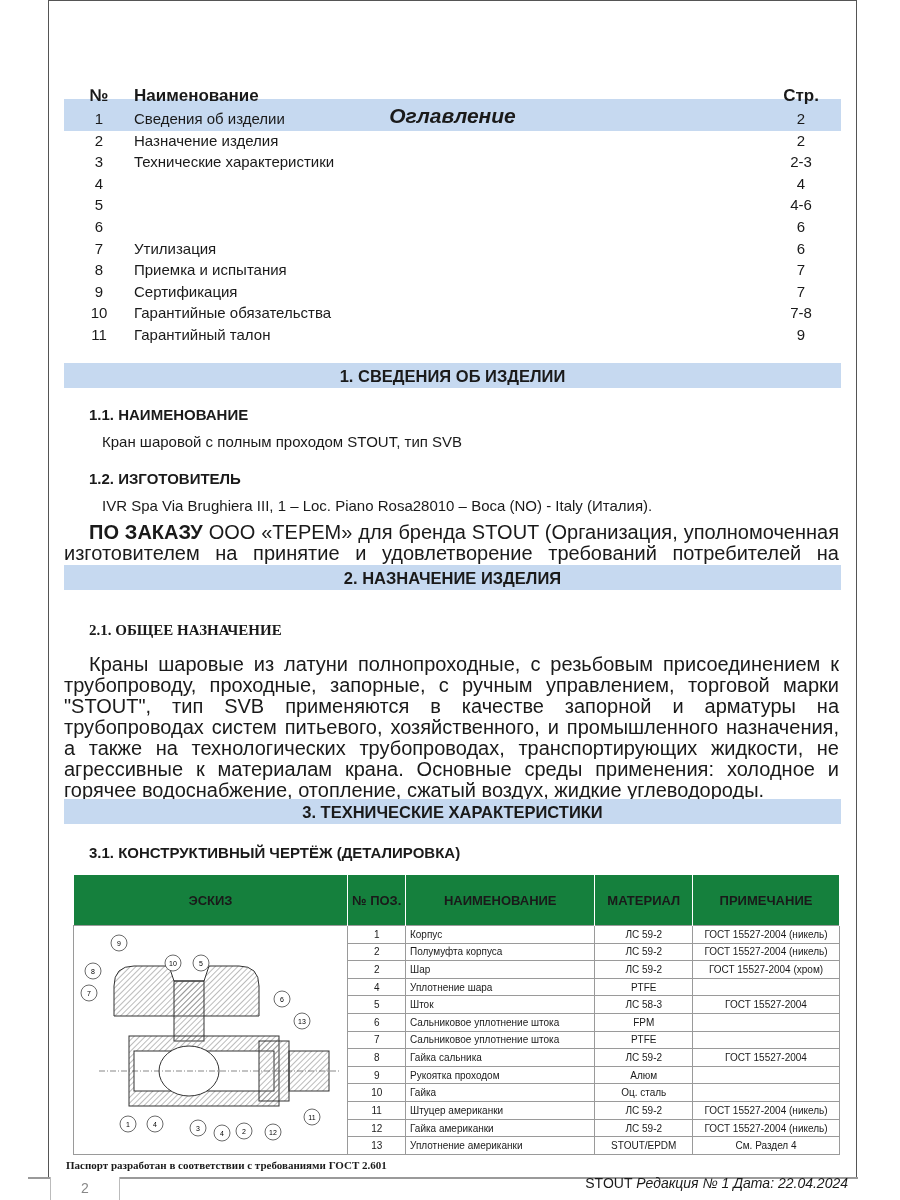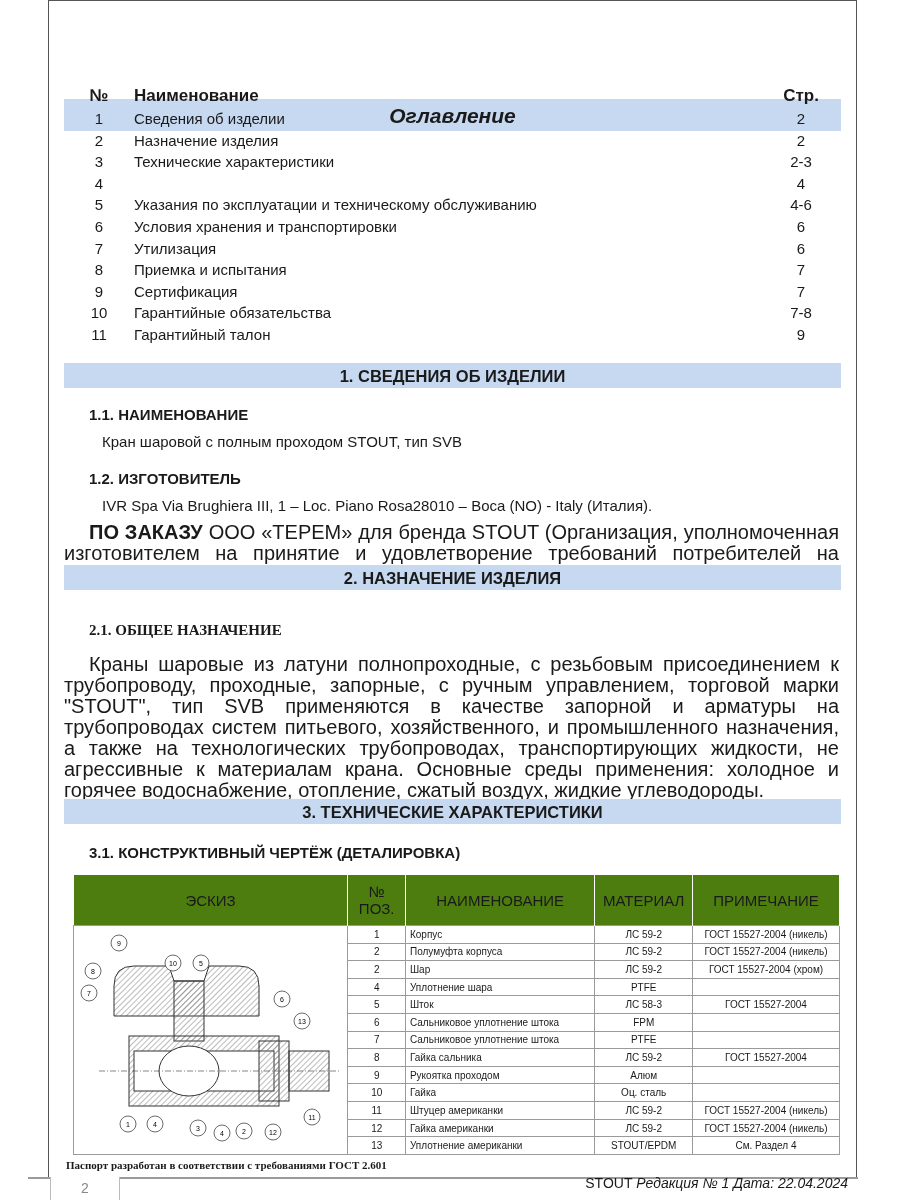--- a/index.html
+++ b/index.html
@@ -26,21 +26,21 @@
   .subhead { position: absolute; left: 89px; font-weight: bold; font-size: 15px; }
   .para { position: absolute; left: 102px; font-size: 15px; }
   .justify { position: absolute; left: 64px; width: 775px; font-size: 20px; line-height: 21px; text-align: justify; }
   .justify .indent { padding-left: 25px; }
   a.link { color: #0b3fd6; text-decoration: underline; }
   table.spec {
     position: absolute; left: 73px; top: 875px; width: 767px; border-collapse: collapse;
     font-size: 10px;
   }
   table.spec th {
-    background: #4d7c0f; font-weight: normal; height: 48px; font-size: 15px;
+    background: #15803d; font-weight: bold; height: 48px; font-size: 13px;
     border-right: 1px solid #ffffff;
   }
   table.spec td { border: 1px solid #9a9a9a; height: 16px; padding: 0 4px; }
   table.spec td.c { text-align: center; }
   table.spec td.sketch { border: 1px solid #9a9a9a; padding: 0; vertical-align: top; }
   .footer-note { position: absolute; left: 66px; top: 1159px; font-family: "Liberation Serif", serif; font-weight: bold; font-size: 11px; }
   .footer-line { position: absolute; left: 28px; top: 1177px; width: 830px; height: 2px; background: #9a9a9a; }
   .page-tab {
     position: absolute; left: 50px; top: 1177px; width: 68px; height: 23px; background: #fff;
     border-left: 1px solid #bbb; border-right: 1px solid #bbb; text-align: center; font-size: 14px; color: #888; line-height: 22px;
@@ -74,26 +74,24 @@
       <span class="toc-num">3</span>
       <span class="toc-title">Технические характеристики</span>
       <span class="toc-page">2-3</span>
     </div>
     <div class="toc-row" style="top: 174.8px;">
       <span class="toc-num">4</span>
       <span class="toc-page">4</span>
     </div>
     <div class="toc-row" style="top: 196.4px;">
       <span class="toc-num">5</span>
-      <span class="toc-title">Указания по эксплуатации и техническому обслуживанию</span>
       <span class="toc-page">4-6</span>
     </div>
     <div class="toc-row" style="top: 218px;">
       <span class="toc-num">6</span>
-      <span class="toc-title">Условия хранения и транспортировки</span>
       <span class="toc-page">6</span>
     </div>
     <div class="toc-row" style="top: 239.6px;">
       <span class="toc-num">7</span>
       <span class="toc-title">Утилизация</span>
       <span class="toc-page">6</span>
     </div>
     <div class="toc-row" style="top: 261.2px;">
       <span class="toc-num">8</span>
       <span class="toc-title">Приемка и испытания</span>

